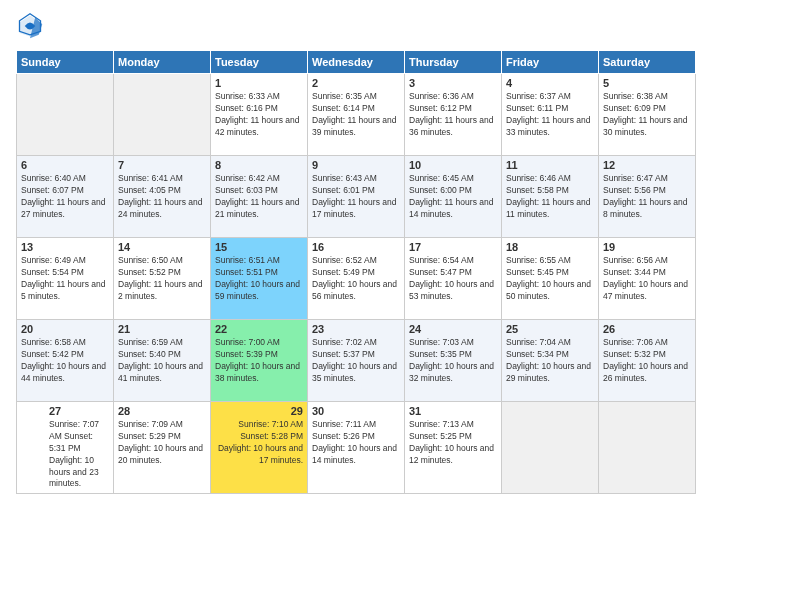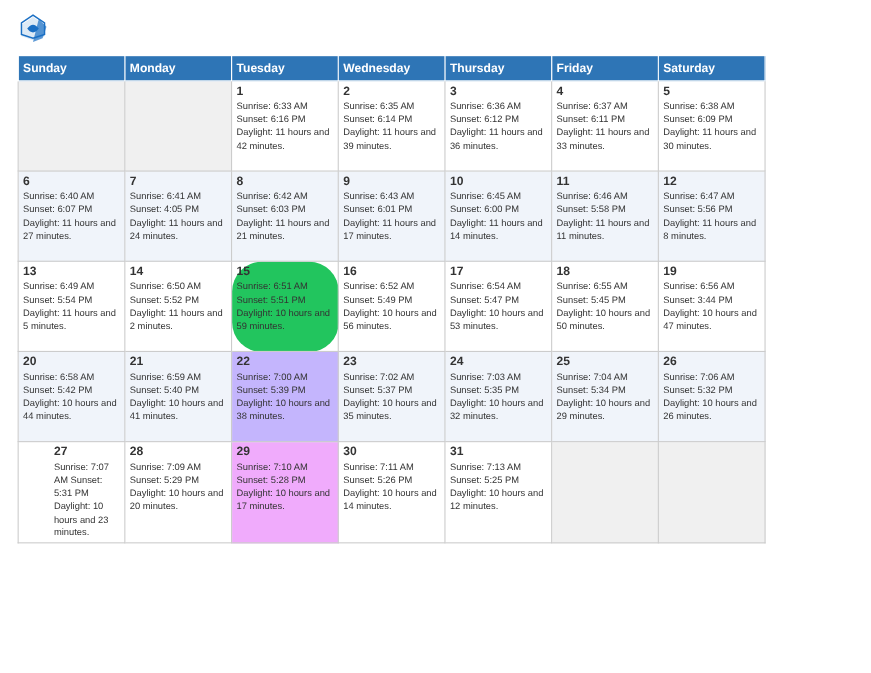--- a/index.html
+++ b/index.html
@@ -210,21 +210,21 @@
             <div class="day-info">Sunrise: 6:49 AM
 Sunset: 5:54 PM
 Daylight: 11 hours and 5 minutes.</div>
           </td>
           <td style="background: rgb(255, 255, 255);">
             <span class="day-number">14</span>
             <div class="day-info">Sunrise: 6:50 AM
 Sunset: 5:52 PM
 Daylight: 11 hours and 2 minutes.</div>
           </td>
-          <td style="background: #22c55e; border-radius: 27px;">
+          <td style="background: #7dd3fc;">
             <span class="day-number">15</span>
             <div class="day-info">Sunrise: 6:51 AM
 Sunset: 5:51 PM
 Daylight: 10 hours and 59 minutes.</div>
           </td>
           <td style="background: rgb(255, 255, 255);">
             <span class="day-number">16</span>
             <div class="day-info">Sunrise: 6:52 AM
 Sunset: 5:49 PM
 Daylight: 10 hours and 56 minutes.</div>
@@ -254,21 +254,21 @@
             <div class="day-info">Sunrise: 6:58 AM
 Sunset: 5:42 PM
 Daylight: 10 hours and 44 minutes.</div>
           </td>
           <td style="background: rgb(240, 244, 250);">
             <span class="day-number">21</span>
             <div class="day-info">Sunrise: 6:59 AM
 Sunset: 5:40 PM
 Daylight: 10 hours and 41 minutes.</div>
           </td>
-          <td style="background: #c4b5fd; margin-left: 12px;">
+          <td style="background: #86efac; margin-left: 12px;">
             <span class="day-number">22</span>
             <div class="day-info">Sunrise: 7:00 AM
 Sunset: 5:39 PM
 Daylight: 10 hours and 38 minutes.</div>
           </td>
           <td style="background: rgb(240, 244, 250);">
             <span class="day-number">23</span>
             <div class="day-info">Sunrise: 7:02 AM
 Sunset: 5:37 PM
 Daylight: 10 hours and 35 minutes.</div>
@@ -298,21 +298,21 @@
             <div class="day-info">Sunrise: 7:07 AM
 Sunset: 5:31 PM
 Daylight: 10 hours and 23 minutes.</div>
           </td>
           <td style="background: rgb(255, 255, 255);">
             <span class="day-number">28</span>
             <div class="day-info">Sunrise: 7:09 AM
 Sunset: 5:29 PM
 Daylight: 10 hours and 20 minutes.</div>
           </td>
-          <td style="background: #f0abfc;">
+          <td style="background: #fde047; text-align: right;">
             <span class="day-number">29</span>
             <div class="day-info">Sunrise: 7:10 AM
 Sunset: 5:28 PM
 Daylight: 10 hours and 17 minutes.</div>
           </td>
           <td style="background: rgb(255, 255, 255);">
             <span class="day-number">30</span>
             <div class="day-info">Sunrise: 7:11 AM
 Sunset: 5:26 PM
 Daylight: 10 hours and 14 minutes.</div>

